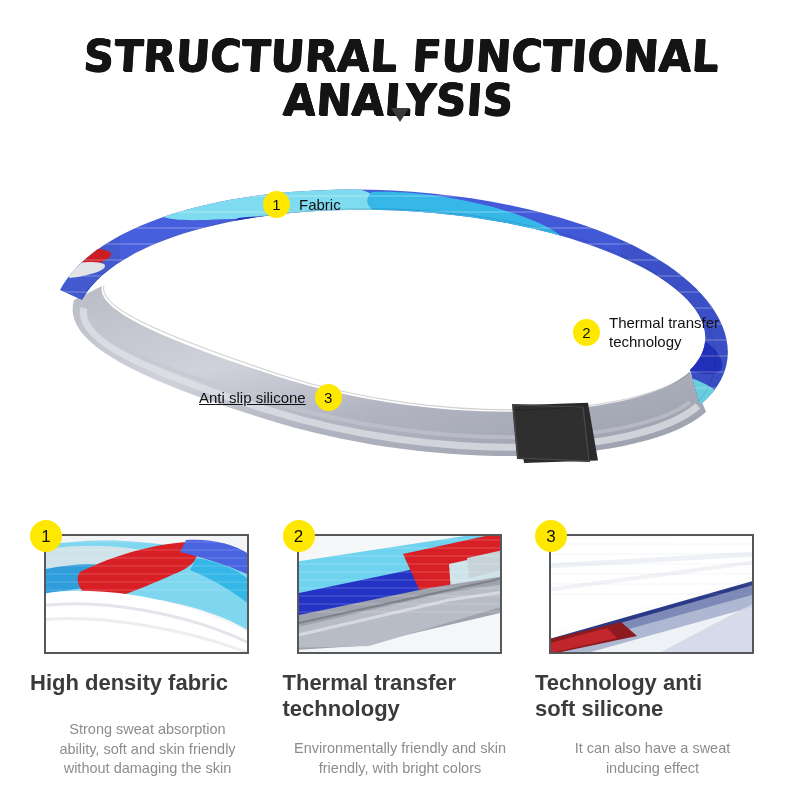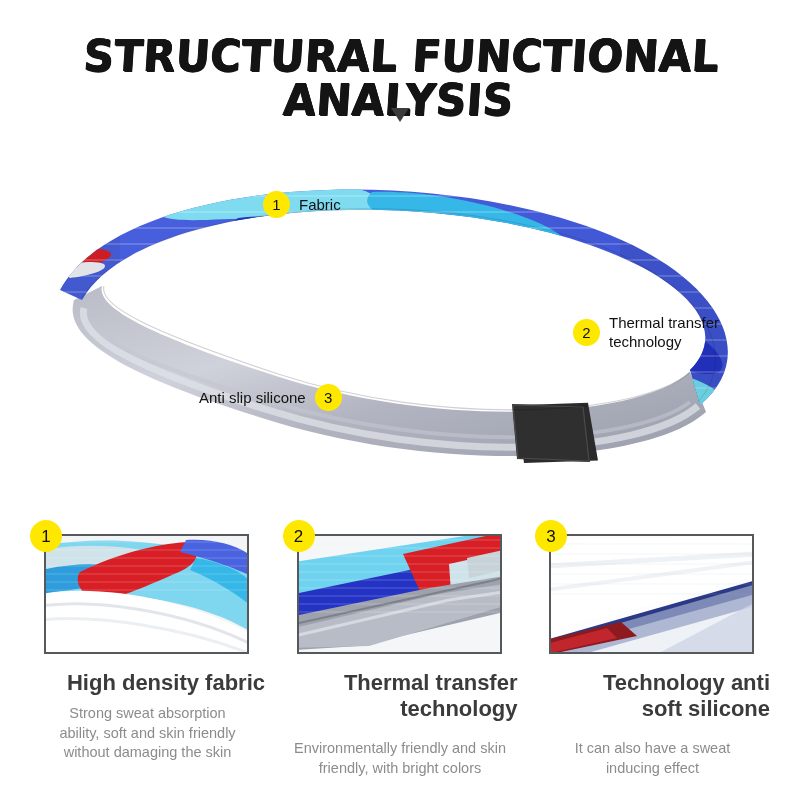--- a/index.html
+++ b/index.html
@@ -56,21 +56,21 @@
     flex: 0 0 auto;
     line-height: 1;
   }
   .callout-text {
     font-size: 15px; color: #111; line-height: 1.28;
     white-space: pre-line;
   }
   #callout-1 { top: 191px; left: 263px; }
   #callout-2 { top: 313px; left: 573px; }
   #callout-3 { top: 384px; left: 199px; }
-  #callout-3 .callout-text { text-align: right; }
+  #callout-3 .callout-text { text-align: right; text-decoration: underline; }
 
   
   .cards {
     position: absolute; top: 520px; left: 0; width: 800px; height: 280px;
     display: flex; justify-content: space-between;
     padding: 0 30px;
   }
   .card { position: relative; width: 235px; }
   .card-badge {
     position: absolute; top: 0; left: 0;
@@ -84,27 +84,27 @@
     position: relative;
     margin: 14px 0 0 14px;
     width: 205px; height: 120px;
     border: 2px solid #55595c;
     overflow: hidden;
     background: #fff;
   }
   .card-photo svg { display: block; }
   .card-title {
     margin-top: 16px;
-    text-align: right;
+    text-align: left;
     font-size: 22px; font-weight: 700; color: #3b3b3b;
     line-height: 1.18;
     white-space: pre-line;
   }
   .card-body {
-    margin-top: 8px;
+    margin-top: 24px;
     text-align: center;
     font-size: 14.5px; color: #8c8c8c;
     line-height: 1.36;
     white-space: pre-line;
   }
   #card-2 .card-body, #card-3 .card-body { margin-top: 17px; }
 </style>
 </head>
 <body>
 

